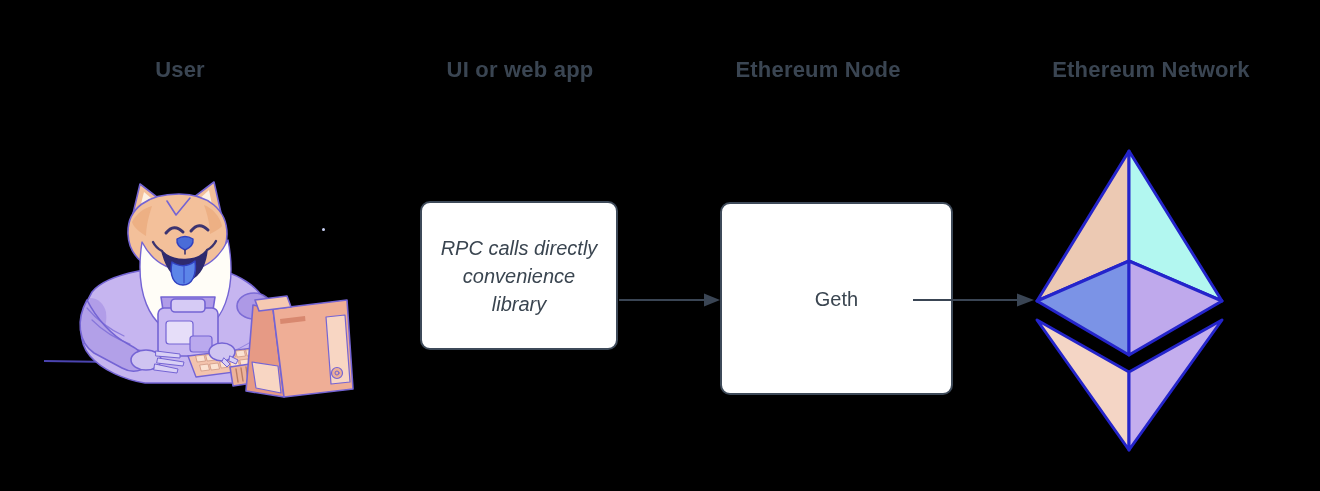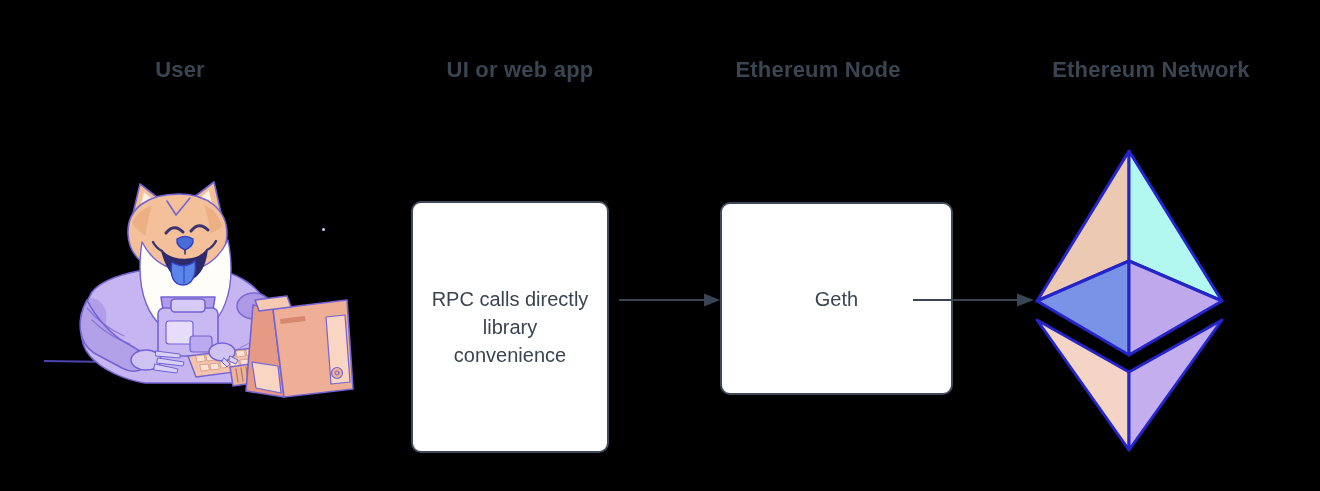--- a/index.html
+++ b/index.html
@@ -136,25 +136,25 @@
         <path d="M286,147 L305,145 L310,212 L291,214 Z" fill="var(--il-comp-light,#f8d6c3)" stroke-width="1.2"></path>
         <circle cx="297" cy="203" r="5.5" fill="#eeb096" stroke-width="1.2"></circle>
         <circle cx="297" cy="203" r="2" stroke-width="1"></circle>
         <path d="M212,192 L238,196 L241,223 L216,218 Z" fill="var(--il-comp-light,#f8d6c3)" stroke-width="1.2"></path>
       </g>
     </g>
   </svg>
 
   <div class="sparkle" style="left:322px;top:228px;"></div>
 
-  <div class="flow-box" style="left:411px;top:201px;width:198px;height:252px;">
+  <div class="flow-box" style="left:420px;top:201px;width:198px;height:149px;font-style:italic;">
     <div class="box-text">
       <div>RPC calls directly</div>
+      <div>convenience</div>
       <div>library</div>
-      <div>convenience</div>
     </div>
   </div>
 
   <svg class="arrow" style="left:619px;top:290px;" width="102" height="20">
     <line x1="0" y1="10" x2="85" y2="10"></line>
     <polygon points="85,3.5 101,10 85,16.5"></polygon>
   </svg>
 
   <div class="flow-box" style="left:720px;top:202px;width:233px;height:193px;">
     <div class="box-text">Geth</div>

